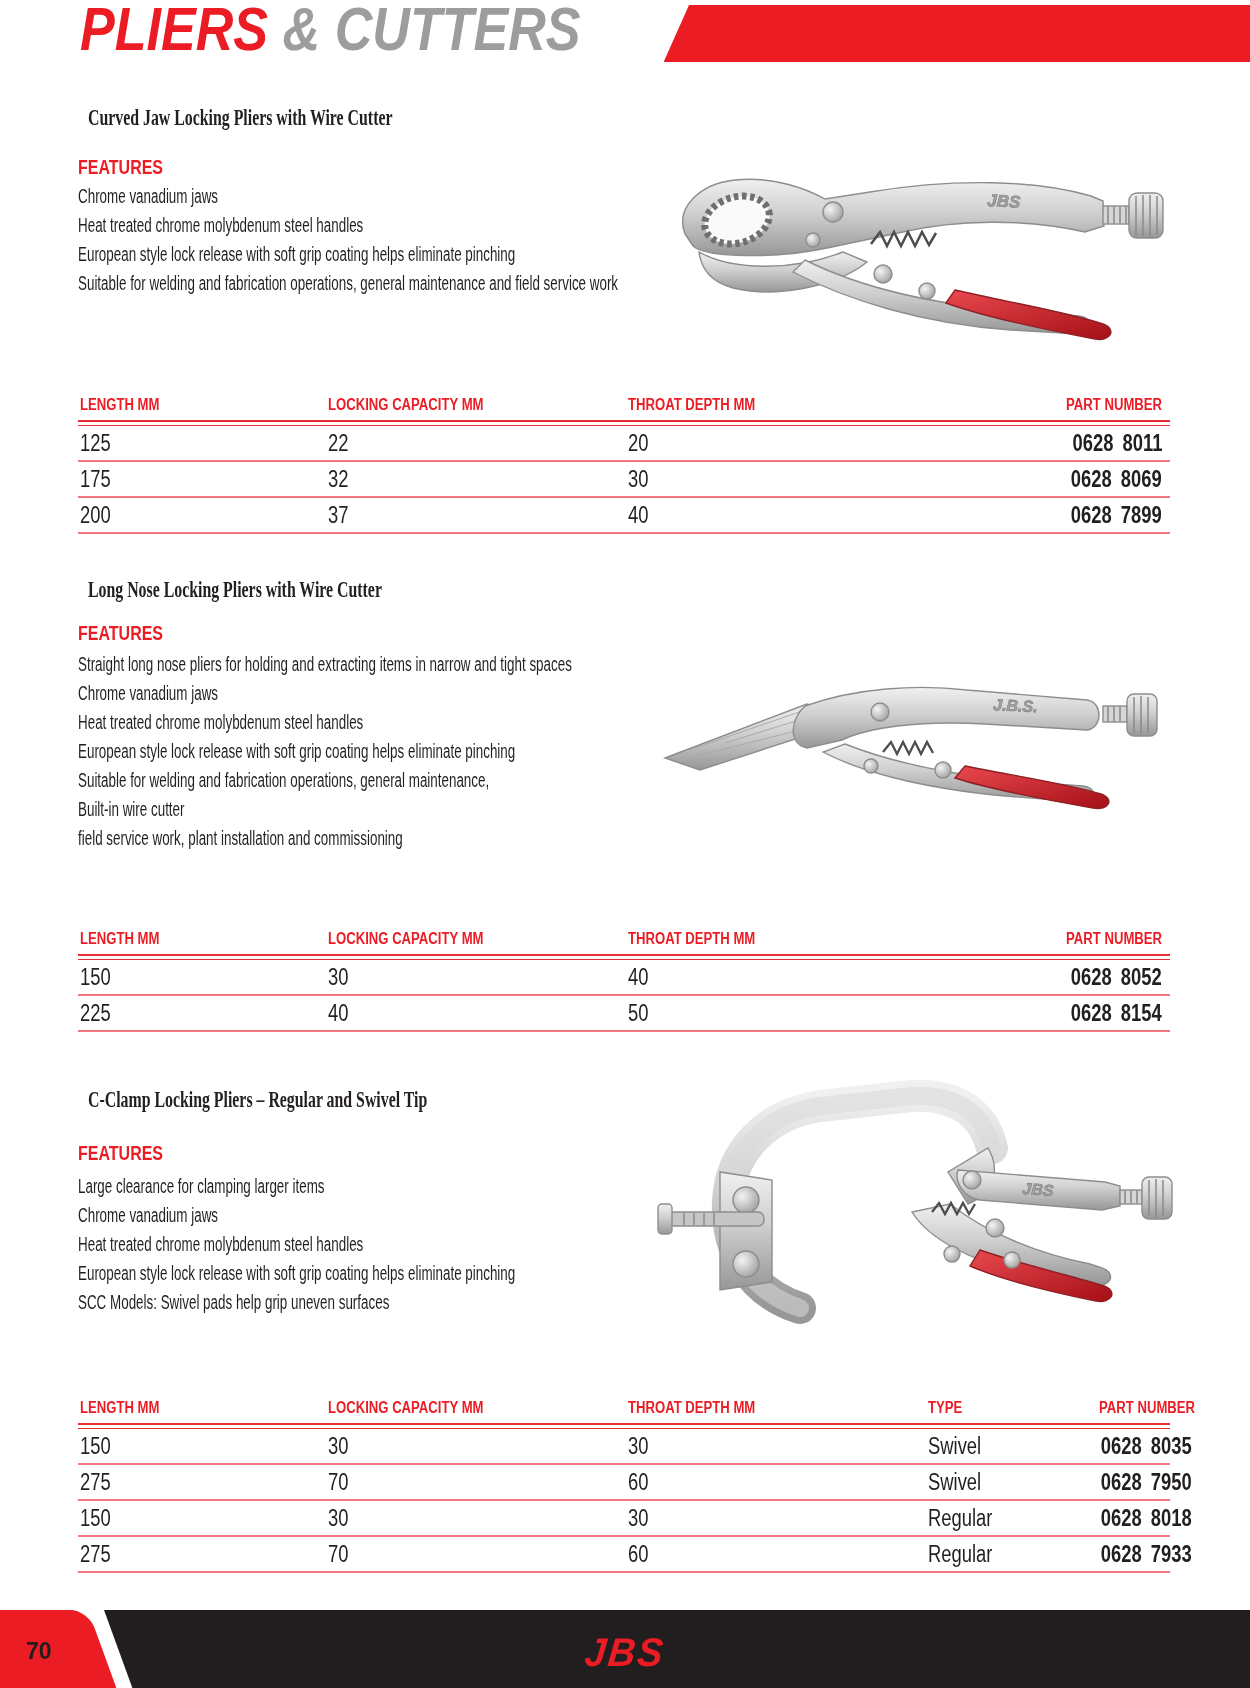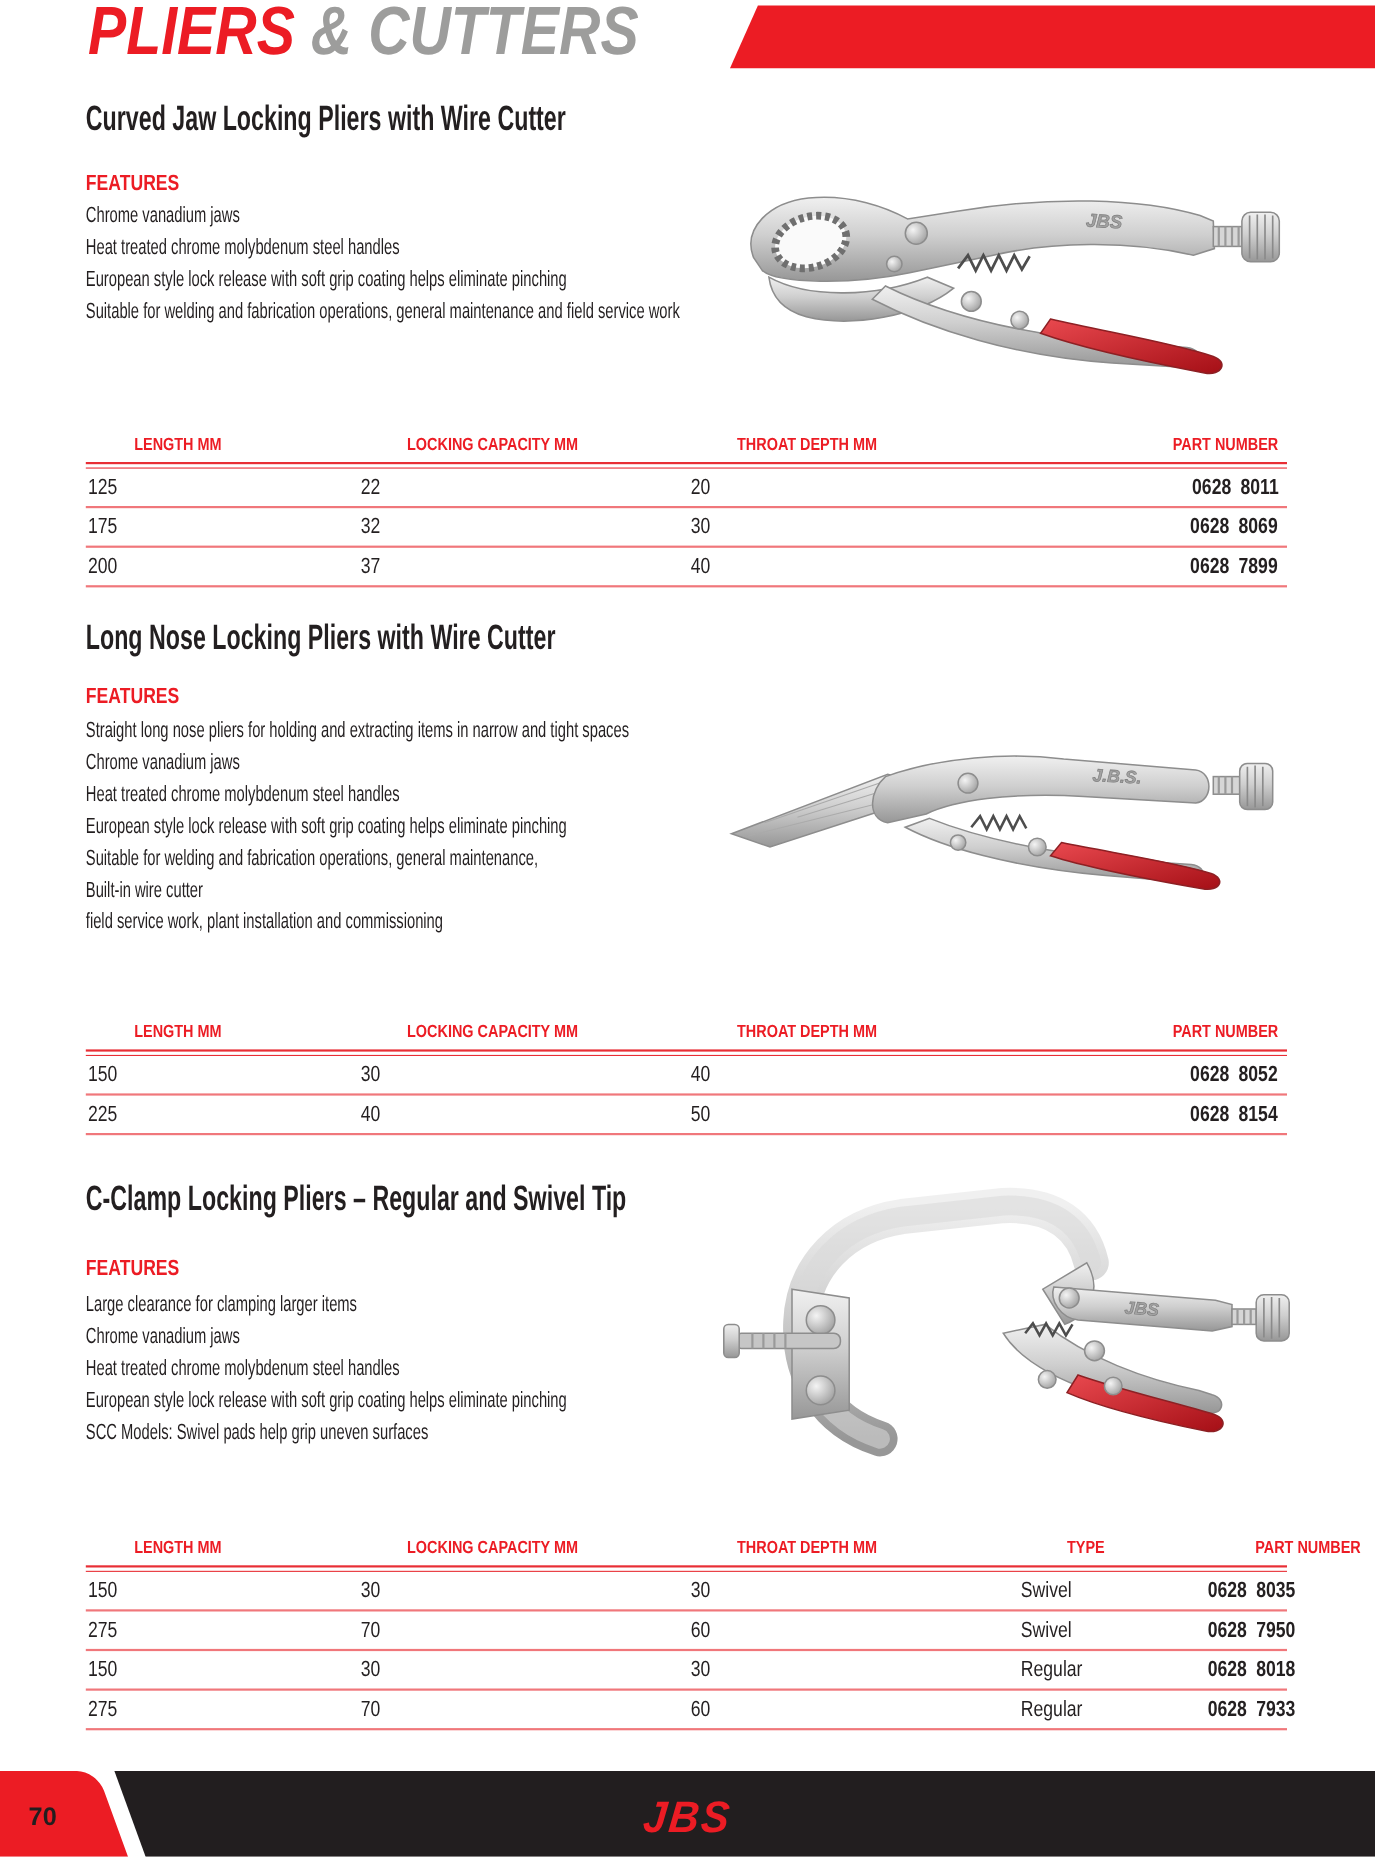--- a/index.html
+++ b/index.html
@@ -10,37 +10,37 @@
   
   .masthead{left:80px;top:-4px;font-style:italic;font-weight:700;font-size:62px;line-height:66px;
             white-space:nowrap;margin:0;}
   .masthead .inner{display:inline-block;transform:scaleX(.84);transform-origin:0 50%;}
   .m-red{color:#ec1c24;}
   .m-gray{color:#9d9d9c;}
   .stripe{left:689px;top:5px;width:620px;height:57px;background:#ec1c24;
           transform:skewX(-24deg);transform-origin:0 0;}
 
   
-  .sec-title{font-weight:700;font-size:32px;line-height:34px;white-space:nowrap;margin:0;}
+  .sec-title{font-weight:700;font-size:24px;line-height:34px;white-space:nowrap;margin:10px;font-family:Liberation Serif, serif;}
   .sec-title>span{display:inline-block;transform:scaleX(.66);transform-origin:0 50%;white-space:nowrap;}
   .feat-label{color:#ec1c24;font-weight:700;font-size:20px;line-height:22px;}
   .feat-label>span{display:inline-block;transform:scaleX(.8);transform-origin:0 50%;white-space:nowrap;}
   ul.features{list-style:none;margin:0;padding:0;font-size:20px;}
   ul.features li{line-height:29px;height:29px;white-space:nowrap;}
   ul.features li>span{display:inline-block;transform:scaleX(.67);transform-origin:0 50%;white-space:nowrap;}
 
   
   .tbl{left:78px;width:1092px;}
   .grid4{display:grid;grid-template-columns:250px 300px 300px 1fr;}
   .grid5{display:grid;grid-template-columns:250px 300px 300px 150px 1fr;}
-  .thead{padding-bottom:6px;align-items:end;margin-left:42px;}
+  .thead{padding-bottom:6px;align-items:end;}
   .th{color:#ec1c24;font-weight:700;font-size:16px;}
   .th>span,.td>span{display:inline-block;transform-origin:0 50%;white-space:nowrap;}
   .th>span{transform:scaleX(.82);}
-  .td{font-size:20px;}
+  .td{font-size:23px;}
   .td>span{transform:scaleX(.8);}
   .c1{padding-left:2px;}
   .r{text-align:right;padding-right:8px;}
   .r>span{transform-origin:100% 50% !important;}
   .pn{font-weight:700;word-spacing:5px;}
   .hline{height:3px;border-top:2.5px solid #e82e35;border-bottom:1.5px solid #e82e35;}
   .trow{height:34px;align-items:center;border-bottom:2px solid #f0777b;}
 
   
   .page-tab{left:-40px;top:1610px;width:128px;height:79px;background:#ec1c24;

